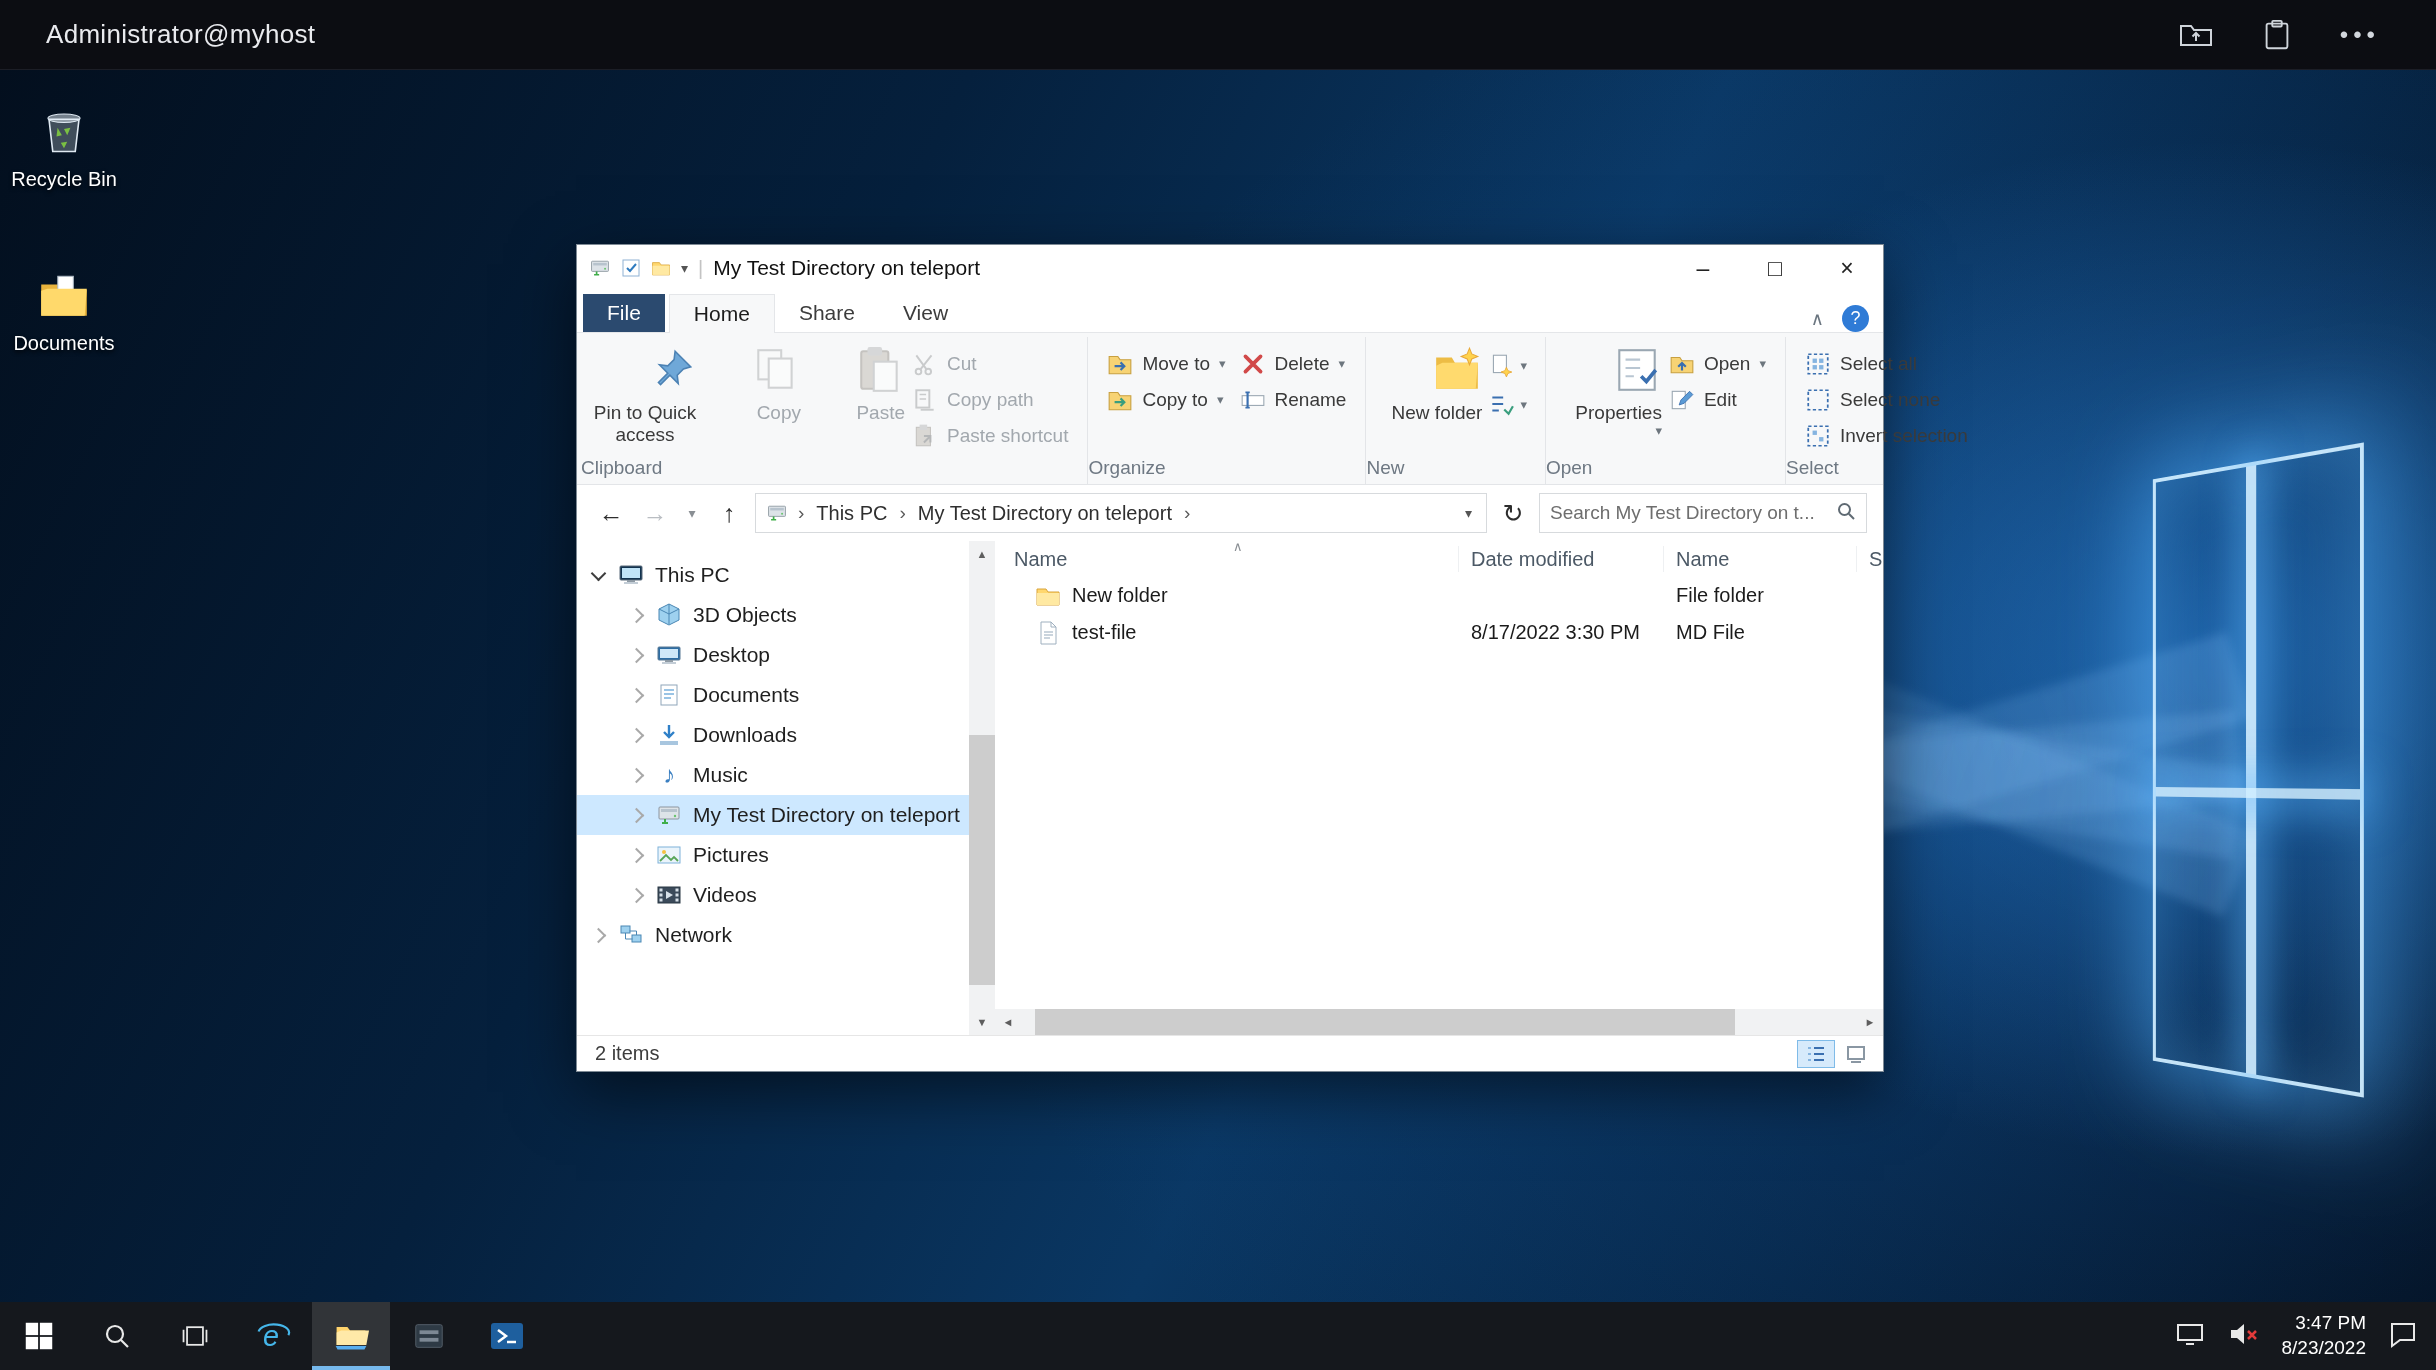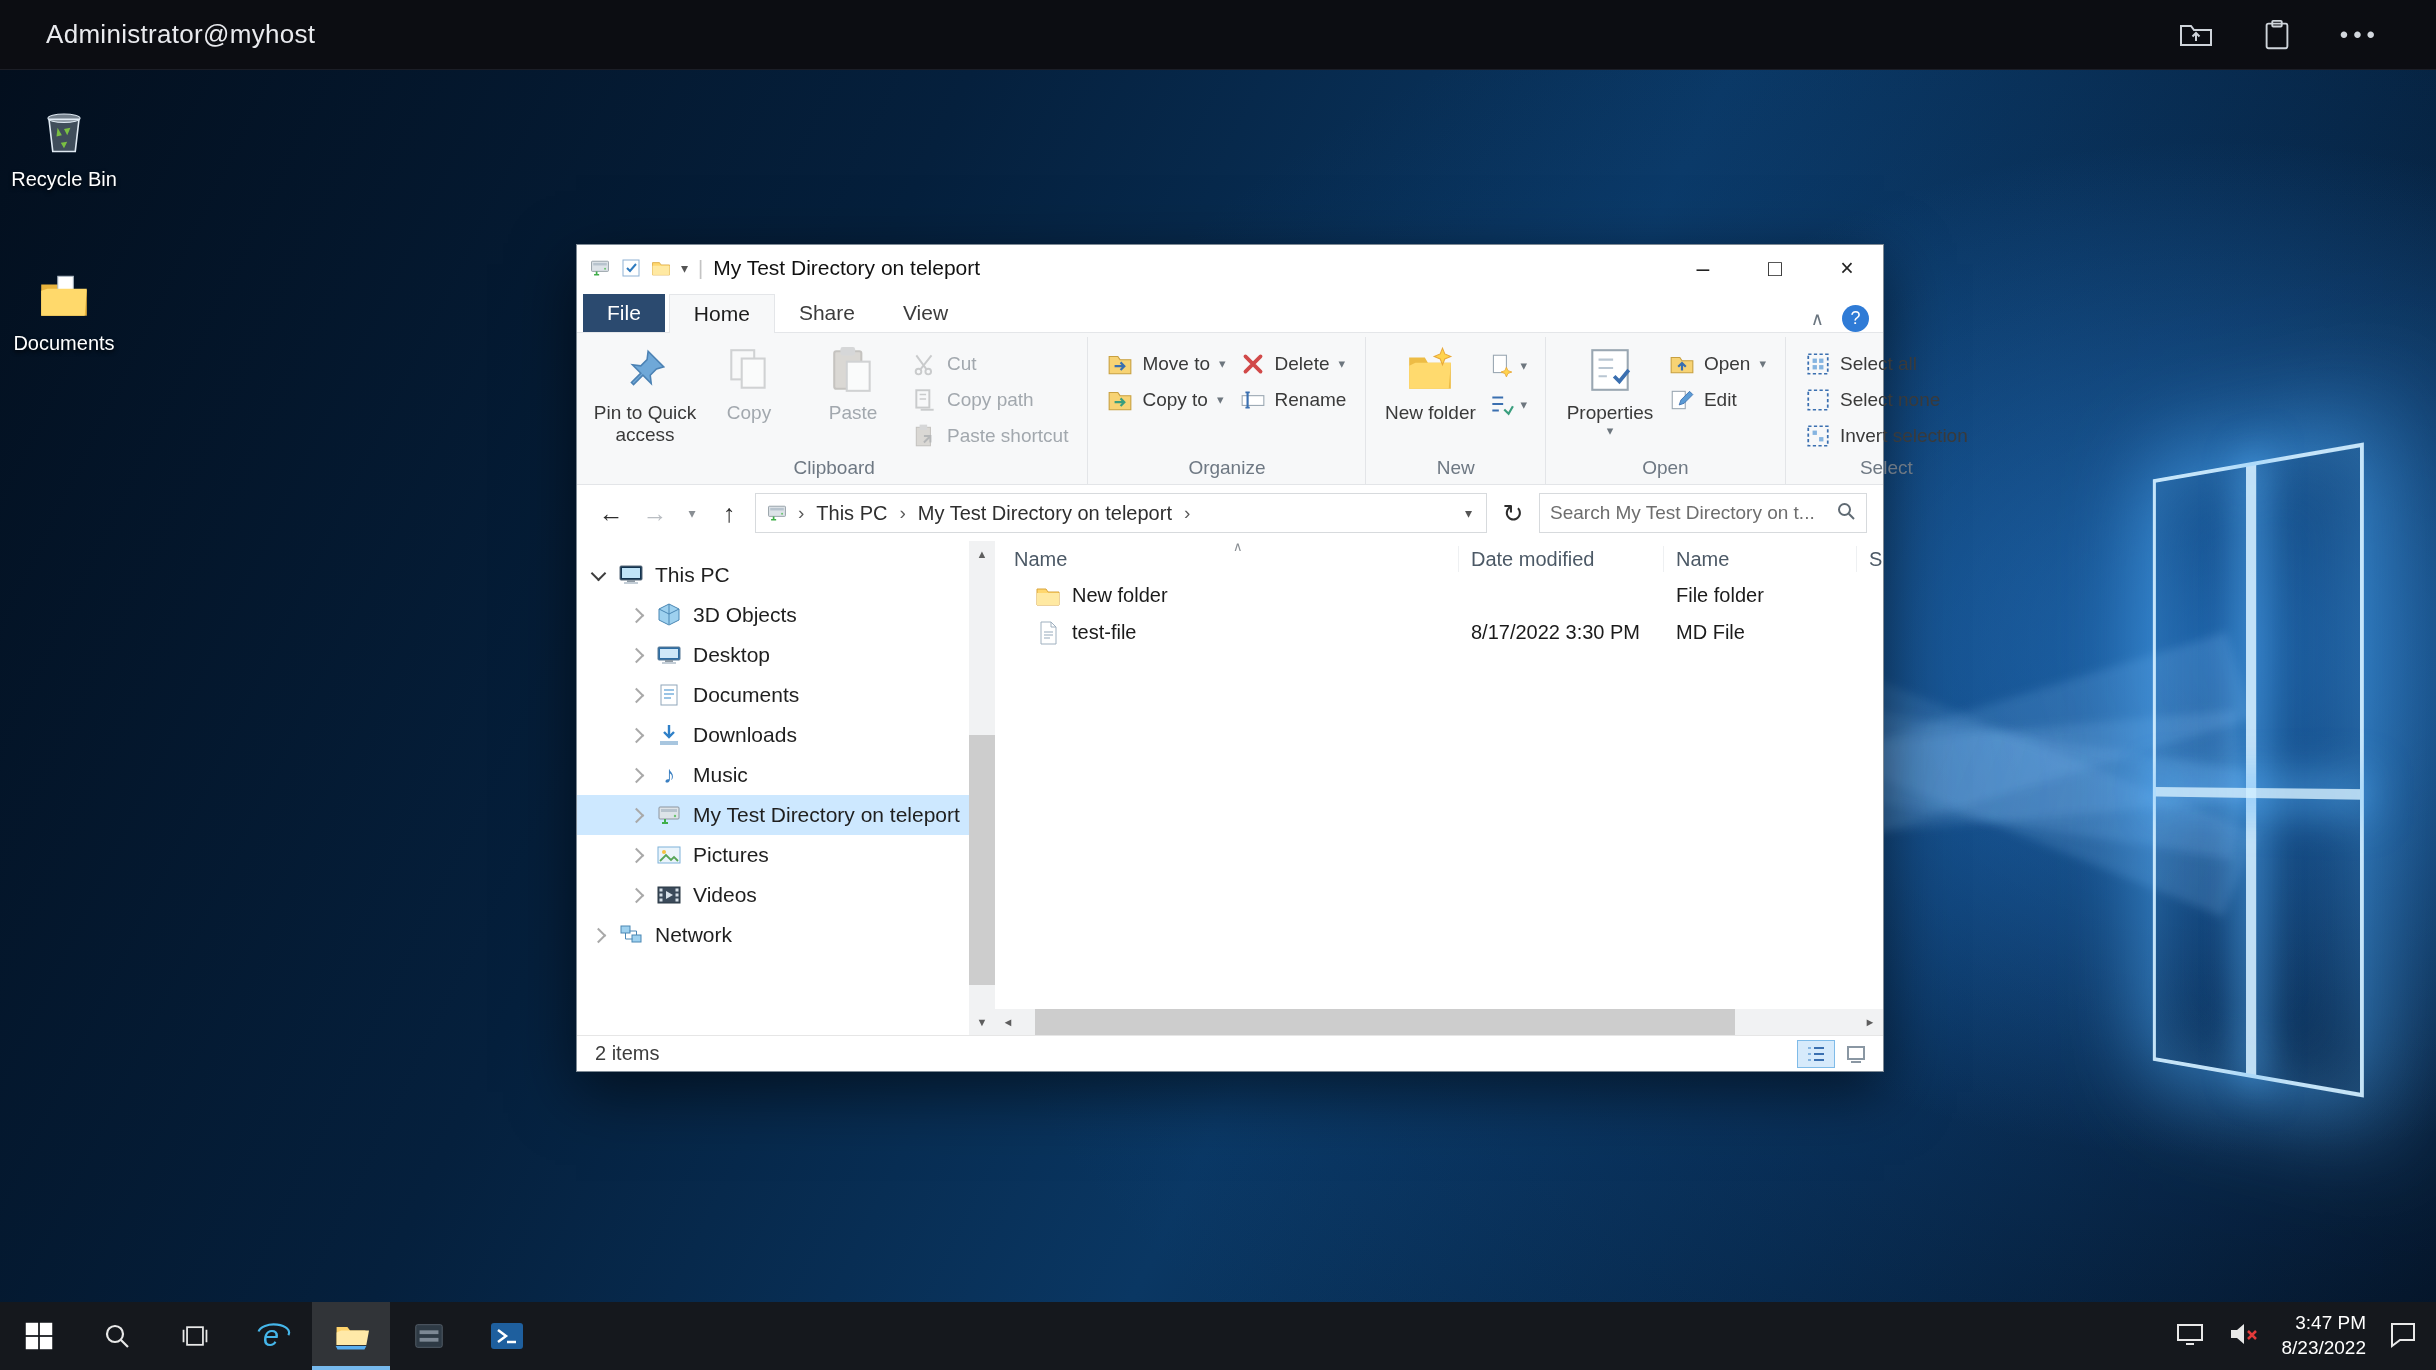--- a/index.html
+++ b/index.html
@@ -51,22 +51,22 @@
   .tab{padding:0 24px;height:38px;display:flex;align-items:center;font-size:21px;color:#3c3c3c}
   .tab-file{background:#2b4a6f;color:#fff;margin-right:4px}
   .tab.active{background:#f7f8f9;border:1px solid #e4e6e9;border-bottom:none;color:#1c1c1c;height:39px;margin-bottom:-1px}
   .tabrow-right{margin-left:auto;display:flex;align-items:center;gap:18px;padding-right:14px}
   .ribbon-collapse{color:#6b7680;font-size:18px}
   .help-btn{width:27px;height:27px;border-radius:50%;background:#2f7bd6;color:#fff;font-size:18px;display:flex;align-items:center;justify-content:center}
 
   .ribbon{height:152px;background:#f7f8f9;border-bottom:1px solid #e3e5e8;display:flex;padding:4px 0 0 4px;flex:none}
   .rgroup{position:relative;display:flex;align-items:flex-start;padding:4px 12px 30px 12px}
   .rgroup + .rgroup{border-left:1px solid #e3e5e8}
-  .rgroup-label{position:absolute;left:0;right:0;bottom:5px;text-align:center;font-size:19px;color:#6e7883}
-  .rbtn-lg{width:104px;display:flex;flex-direction:column;align-items:center;padding-top:4px;font-size:19px;line-height:1.15;color:#3a3a3a;text-align:center}
+  .rgroup-label{position:absolute;left:0;right:0;bottom:5px;text-align:left;font-size:19px;color:#6e7883}
+  .rbtn-lg{width:104px;display:flex;flex-direction:column;align-items:flex-end;padding-top:4px;font-size:19px;line-height:1.15;color:#3a3a3a;text-align:center}
   .rbtn-lg .ric-l{margin-bottom:7px}
   .ric-l svg{width:50px;height:50px;display:block}
   .rcol{display:flex;flex-direction:column;gap:3px;padding-top:6px}
   .rbtn-sm{display:flex;align-items:center;height:33px;gap:9px;font-size:19px;color:#3a3a3a;padding:0 7px;white-space:nowrap}
   .ric-s svg{width:26px;height:26px;display:block}
   .caret{font-size:13px;color:#6d767e}
   .disabled{color:#a2a8ae}
   .disabled svg{opacity:.45;filter:grayscale(.85)}
   .rsq{display:flex;align-items:center;gap:6px;height:36px;padding:0 6px}
 

